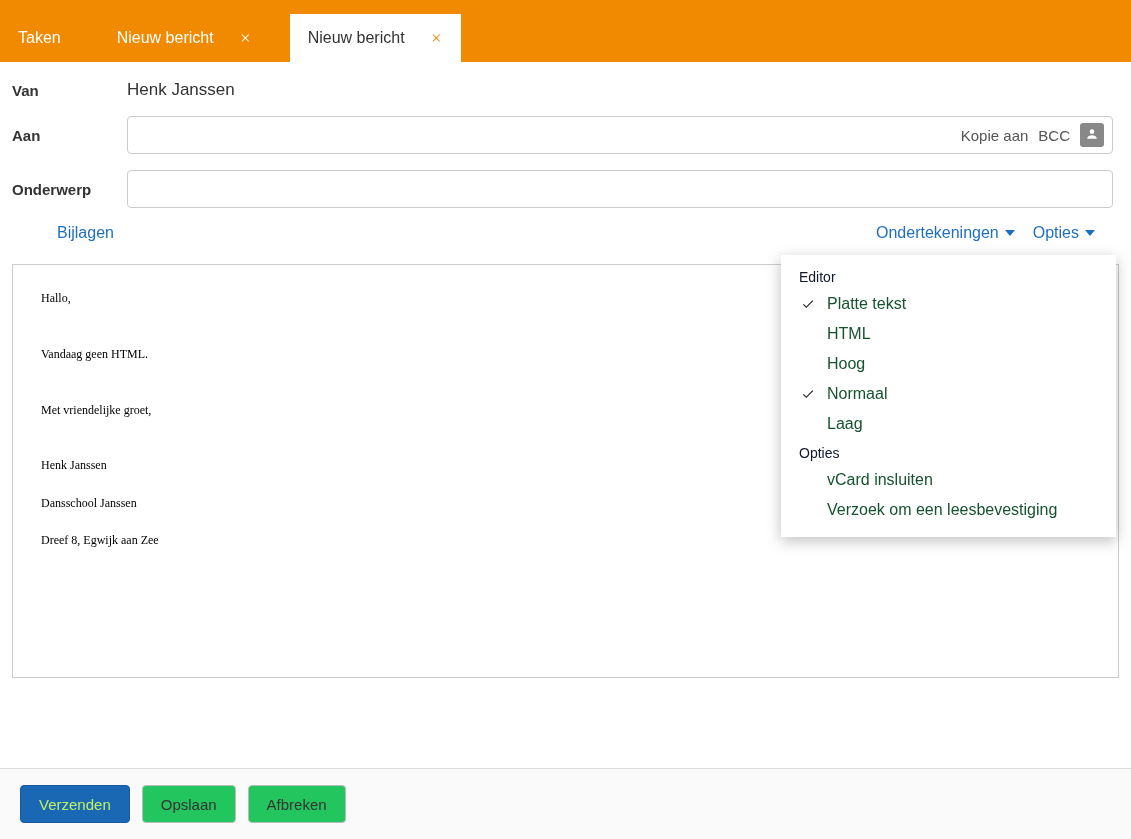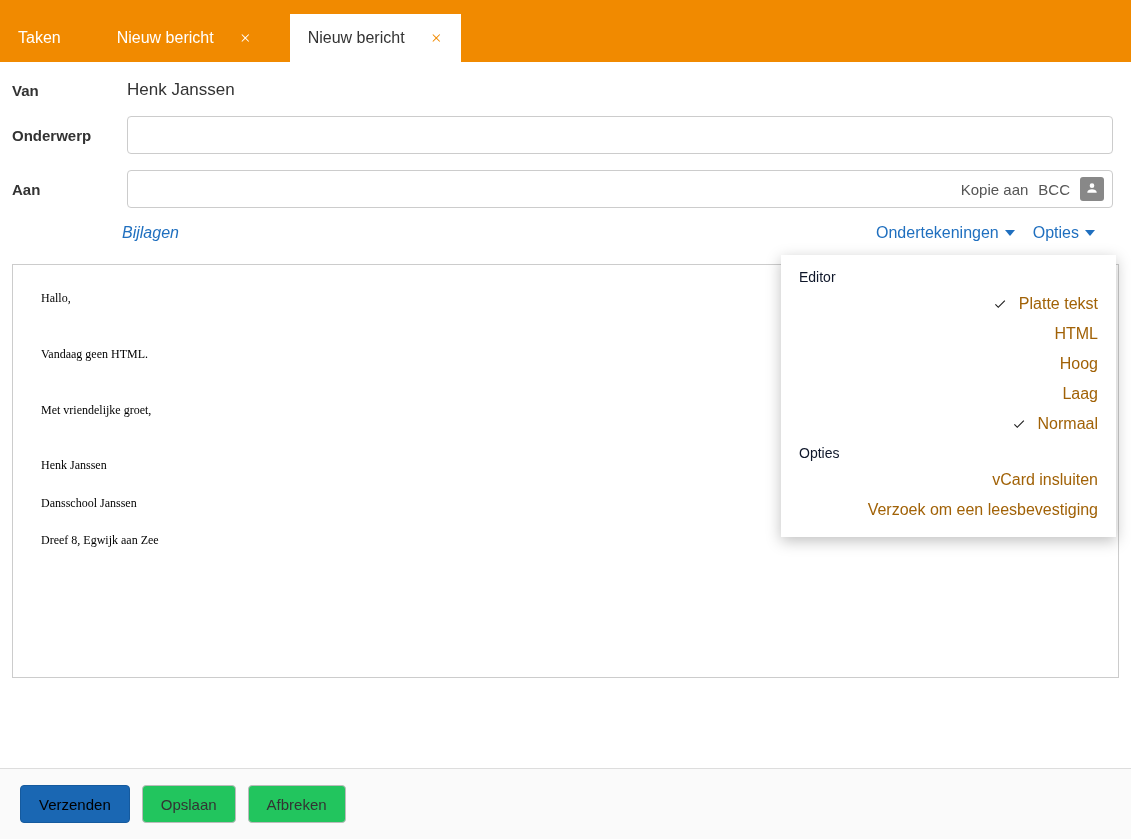--- a/index.html
+++ b/index.html
@@ -19,36 +19,36 @@
   .row .val { flex:1; font-size:17px; }
   .row .fld { flex:1; height:38px; border:1px solid #ccc; border-radius:4px; display:flex; align-items:center; padding:0 8px; background:#fff; position:relative; }
   .row .fld input { border:none; outline:none; flex:1; font-size:15px; height:100%; background:transparent; }
   .to-extras { display:flex; align-items:center; gap:10px; font-size:15px; color:#555; }
   .to-extras .cc, .to-extras .bcc { cursor:pointer; }
   .contacts-btn { width:24px; height:24px; background:#888; border-radius:3px; display:flex; align-items:center; justify-content:center; cursor:pointer; }
   .contacts-btn svg{ fill:#fff; }
 
   .linkrow { display:flex; align-items:center; width:1083px; margin-left:12px; margin-top:10px; margin-bottom:22px; }
   .link { color:#1f6fbf; font-size:16px; cursor:pointer; display:flex; align-items:center; gap:6px; }
-  .linkrow .attach { margin-left:110px;font-style:italic; }
+  .linkrow .attach { margin-left:45px; }
   .linkrow .spacer{ flex:1; }
   .caret-down { width:0; height:0; border-left:5px solid transparent; border-right:5px solid transparent; border-top:6px solid currentColor; display:inline-block; }
 
   .editor-wrap { margin:0 12px; border:1px solid #ccc; height:414px; position:relative; background:#fff; }
   .editor { width:100%; height:100%; border:none; outline:none; resize:none; padding:24px 28px; font-family:Liberation Serif, serif; font-size:12px; line-height:1.55; white-space:pre-wrap; overflow-y:scroll; }
 
   .options-menu { position:absolute; top:-10px; right:2px; width:335px; background:#fff; box-shadow:0 4px 14px rgba(0,0,0,0.25); padding:8px 0 12px; z-index:20; }
   .options-menu .header { padding:6px 18px 4px; color:#0f172a; font-size:14px; }
-  .options-menu .item { display:flex; align-items:center; padding:6px 18px; font-size:16px; color:#a16207; cursor:pointer; gap:10px;justify-content:flex-end; }
+  .options-menu .item { display:flex; align-items:center; padding:6px 18px; font-size:16px; color:#14532d; cursor:pointer; gap:10px; }
   .options-menu .item .chk { width:18px; display:flex; justify-content:center; }
   .options-menu .item .chk svg { display:block; }
 
   .footer { position:absolute; bottom:0; left:0; right:0; border-top:1px solid #ddd; background:#fafafa; padding:16px 20px; display:flex; gap:12px; }
   .btn { height:38px; padding:0 18px; border-radius:4px; border:1px solid #bbb; background:#22c55e; font-size:15px; cursor:pointer; color:#333; }
-  .btn.primary { background:#1a67b3; border:1px solid #155a9e; color:#000000; }
+  .btn.primary { background:#1a67b3; border:1px solid #155a9e; color:#bef264; }
 </style>
 </head>
 <body>
 
 <div class="app">
   <div class="topbar"></div>
 
   <div class="tabbar">
     <div class="tab">
       <span>Taken</span>
@@ -71,41 +71,41 @@
     </div>
   </div>
 
   <div class="compose">
     <div class="row">
       <div class="lbl">Van</div>
       <div class="val">Henk Janssen</div>
     </div>
 
     <div class="row">
-      <div class="lbl">Onderwerp</div>
-      <div class="fld">
-        <input type="text" style="">
-      </div>
-    </div>
-
-    <div class="row">
       <div class="lbl">Aan</div>
       <div class="fld">
         <input type="text" style="">
         <div class="to-extras">
           <span class="cc">Kopie aan</span>
           <span class="bcc">BCC</span>
           <span class="contacts-btn">
             <span>
               <svg width="14" height="14" viewBox="0 0 24 24">
                   <path d="M12 12a4 4 0 1 0-4-4 4 4 0 0 0 4 4zm0 2c-4 0-8 2-8 5v1h16v-1c0-3-4-5-8-5z"></path>
                 </svg>
             </span>
           </span>
         </div>
+      </div>
+    </div>
+
+    <div class="row">
+      <div class="lbl">Onderwerp</div>
+      <div class="fld">
+        <input type="text" style="">
       </div>
     </div>
   </div>
 
   <div class="linkrow">
     <span class="link attach">
       <span>Bijlagen</span>
     </span>
     <span class="spacer"></span>
     <span class="link" style="margin-right:18px;">
@@ -147,30 +147,30 @@
       <div class="item">
         <span class="chk"></span>
         <span>HTML</span>
       </div>
 
       <div class="item">
         <span class="chk"></span>
         <span>Hoog</span>
       </div>
       <div class="item">
-        <span class="chk"></span>
-        <span>Laag</span>
-      </div>
-      <div class="item">
         <span class="chk">
             <svg width="14" height="14" viewBox="0 0 24 24" fill="#222">
               <path d="M9 16.2 4.8 12l-1.4 1.4L9 19l12-12-1.4-1.4z"></path>
             </svg>
           </span>
         <span>Normaal</span>
+      </div>
+      <div class="item">
+        <span class="chk"></span>
+        <span>Laag</span>
       </div>
 
       <div class="header">Opties</div>
       <div class="item">
         <span class="chk"></span>
         <span>vCard insluiten</span>
       </div>
       <div class="item">
         <span class="chk"></span>
         <span>Verzoek om een leesbevestiging</span>

